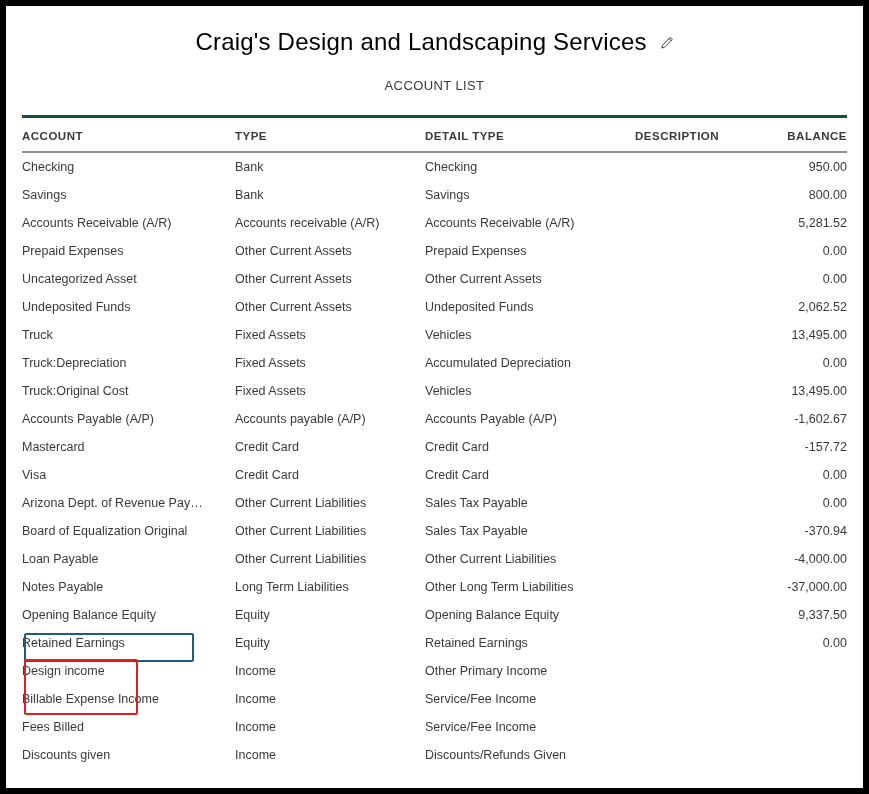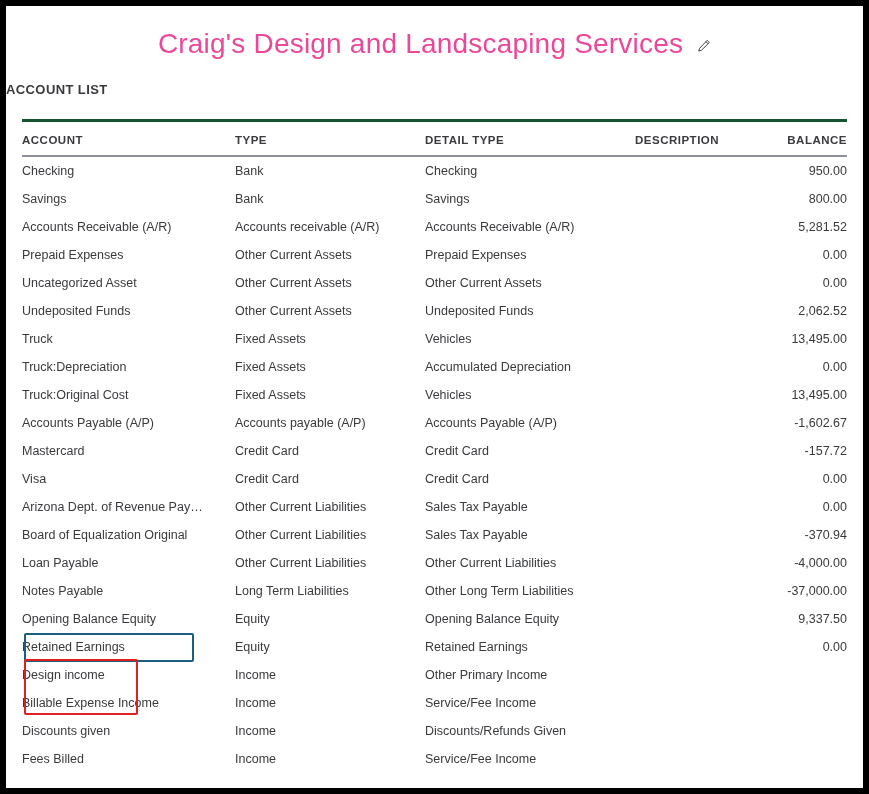--- a/index.html
+++ b/index.html
@@ -17,37 +17,37 @@
     position: absolute;
     left: 6px;
     top: 6px;
     width: 857px;
     height: 782px;
     background: #ffffff;
     overflow: hidden;
   }
   .company-title {
     text-align: center;
-    font-size: 28px;
+    font-size: 24px;
     font-weight: 400;
-    color: #ec4899;
+    color: #000000;
     padding-top: 22px;
     letter-spacing: 0.2px;
   }
   .pencil-icon {
     display: inline-block;
     margin-left: 6px;
     vertical-align: middle;
     position: relative;
     top: -2px;
   }
   .report-title {
-    text-align: left;
+    text-align: center;
     font-size: 13px;
-    font-weight: bold;
+    font-weight: normal;
     color: #393a3d;
     margin-top: 20px;
     letter-spacing: 0.4px;
   }
   table.acct {
     width: 825px;
     margin: 22px auto 0 auto;
     border-collapse: collapse;
     font-size: 12.5px;
     color: #393a3d;
@@ -270,32 +270,32 @@
           <td class="num cell-balance"></td>
         </tr>
         <tr>
           <td class="cell-account">Billable Expense Income</td>
           <td>Income</td>
           <td>Service/Fee Income</td>
           <td></td>
           <td class="num cell-balance"></td>
         </tr>
         <tr>
+          <td class="cell-account">Fees Billed</td>
+          <td>Income</td>
+          <td>Service/Fee Income</td>
+          <td></td>
+          <td class="num cell-balance"></td>
+        </tr>
+        <tr>
           <td class="cell-account">Discounts given</td>
           <td>Income</td>
           <td>Discounts/Refunds Given</td>
           <td></td>
           <td class="num cell-balance"></td>
         </tr>
-        <tr>
-          <td class="cell-account">Fees Billed</td>
-          <td>Income</td>
-          <td>Service/Fee Income</td>
-          <td></td>
-          <td class="num cell-balance"></td>
-        </tr>
       </tbody>
   </table>
 
   <div class="hl-blue" style="left:18px; top:627px; width:166px; height:25px;"></div>
   <div class="hl-red" style="left:18px; top:653px; width:110px; height:52px;"></div>
 
 </div>
 
 </body></html>

